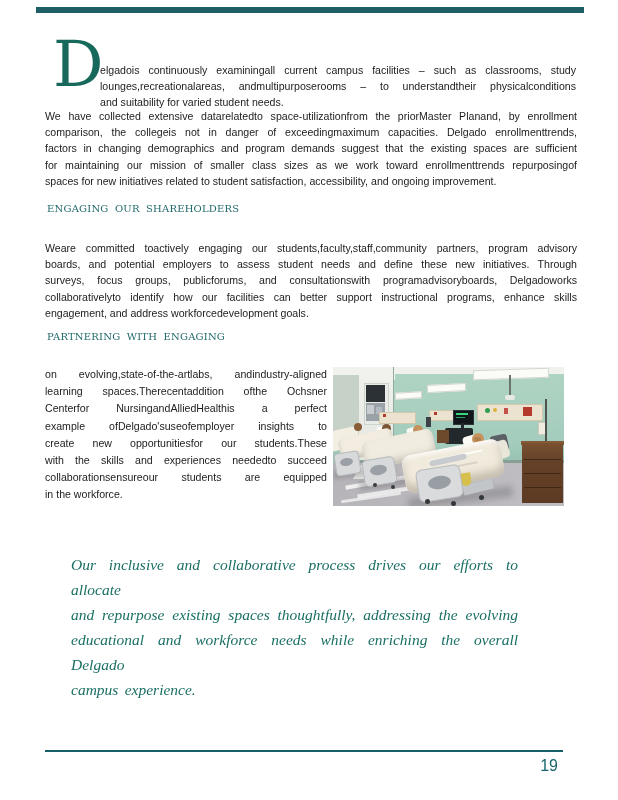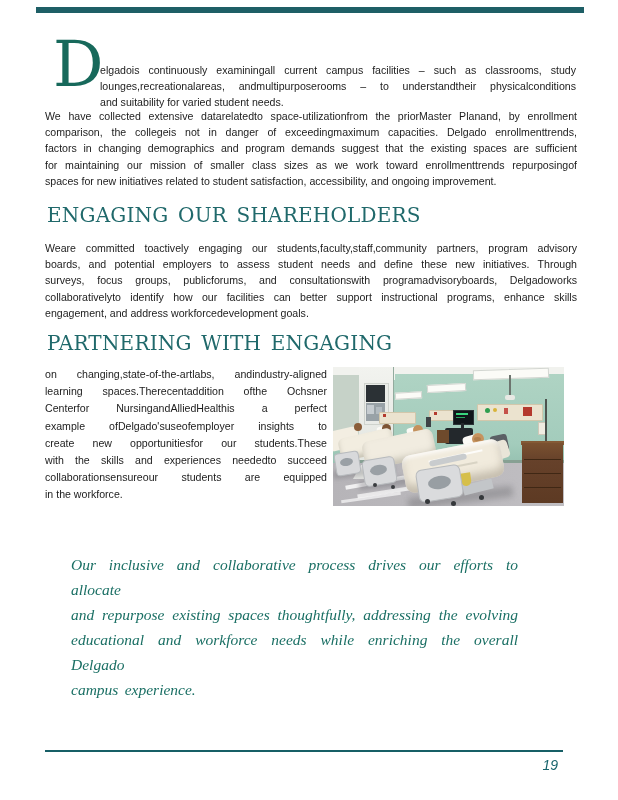--- a/index.html
+++ b/index.html
@@ -7,26 +7,26 @@
   .page{position:absolute;inset:0;background:#ffffff;}
   .topbar{position:absolute;left:36px;top:7px;width:548px;height:6px;background:#1e5f66;}
   .dropcap{position:absolute;left:53px;top:40px;font-family:"DejaVu Serif",serif;font-size:63px;line-height:50px;color:#17695b;}
   .para{position:absolute;color:#1c1c1c;font-size:10.6px;}
   .p1{left:100px;top:46px;width:476px;line-height:16px;margin-top:16px;}
   .p2{left:45px;top:108px;width:532px;line-height:16.2px;}
   .p3{left:45px;top:240px;width:532px;line-height:16.2px;}
   .leftcol{left:45px;top:366px;width:282px;line-height:17.2px;}
   .jtext .line{text-align:justify;text-align-last:justify;overflow:hidden;}
   .jtext .line:last-child{text-align-last:left;}
-  .heading{position:absolute;font-family:"DejaVu Serif",serif;font-size:20px;font-weight:400;color:#20696b;letter-spacing:0.2px;word-spacing:3px;}
+  .heading{position:absolute;font-family:"DejaVu Serif",serif;font-size:10px;font-weight:400;color:#20696b;letter-spacing:0.2px;word-spacing:3px;}
   .h-engaging{left:47px;top:203px;}
   .h-partnering{left:47px;top:331px;}
   .quote{position:absolute;left:71px;top:552px;width:447px;font-family:"Liberation Serif",serif;font-style:italic;font-size:15.5px;line-height:25px;color:#1a6f64;word-spacing:2.5px;}
   .footrule{position:absolute;left:45px;top:750px;width:518px;height:2px;background:#175f66;}
-  .pagenum{position:absolute;left:498px;top:757px;width:60px;text-align:right;font-size:14px;color:#17646c;font-style:italic;}
+  .pagenum{position:absolute;left:498px;top:757px;width:60px;text-align:right;font-size:16px;color:#17646c;}
 
   
   .photo{position:absolute;left:333px;top:367px;width:231px;height:139px;overflow:hidden;background:linear-gradient(180deg,#b0d4c4 0%,#a3ccbc 55%,#94bfae 72%,#8fbaa9 100%);}
   .photo div{position:absolute;}
   .ph-ceiling{left:0;top:0;width:231px;height:7px;background:#f1f2ee;}
   .ph-corner{left:0;top:0;width:62px;height:13px;background:#f1f2ee;}
   .ph-farleft{left:0;top:8px;width:26px;height:64px;background:#c6d2c8;}
   .ph-leftwall{left:26px;top:0;width:34px;height:97px;background:linear-gradient(180deg,#f2f3ef,#e2e5e0);}
   .ph-seam{left:60px;top:0;width:1px;height:96px;background:#93ab9e;}
   .ph-window{left:31px;top:16px;width:23px;height:40px;background:#e9ebe7;border:1px solid #cfd3cd;}
@@ -128,21 +128,21 @@
   <div class="para p3 jtext">
       <div class="line">Weare committed toactively engaging our students,faculty,staff,community partners, program advisory</div>
       <div class="line">boards, and potential employers to assess student needs and define these new initiatives. Through</div>
       <div class="line">surveys, focus groups, publicforums, and consultationswith programadvisoryboards, Delgadoworks</div>
       <div class="line">collaborativelyto identify how our facilities can better support instructional programs, enhance skills</div>
       <div class="line">engagement, and address workforcedevelopment goals.</div>
     </div>
 
   <div class="heading h-partnering">PARTNERING WITH ENGAGING</div>
   <div class="para leftcol jtext">
-      <div class="line">on changing,state-of-the-artlabs, andindustry-aligned</div>
+      <div class="line">on evolving,state-of-the-artlabs, andindustry-aligned</div>
       <div class="line">learning spaces.Therecentaddition ofthe Ochsner</div>
       <div class="line">Centerfor NursingandAlliedHealthis a perfect</div>
       <div class="line">example ofDelgado'suseofemployer insights to</div>
       <div class="line">create new opportunitiesfor our students.These</div>
       <div class="line">with the skills and experiences neededto succeed</div>
       <div class="line">collaborationsensureour students are equipped</div>
       <div class="line">in the workforce.</div>
     </div>
 
   <div class="photo">

